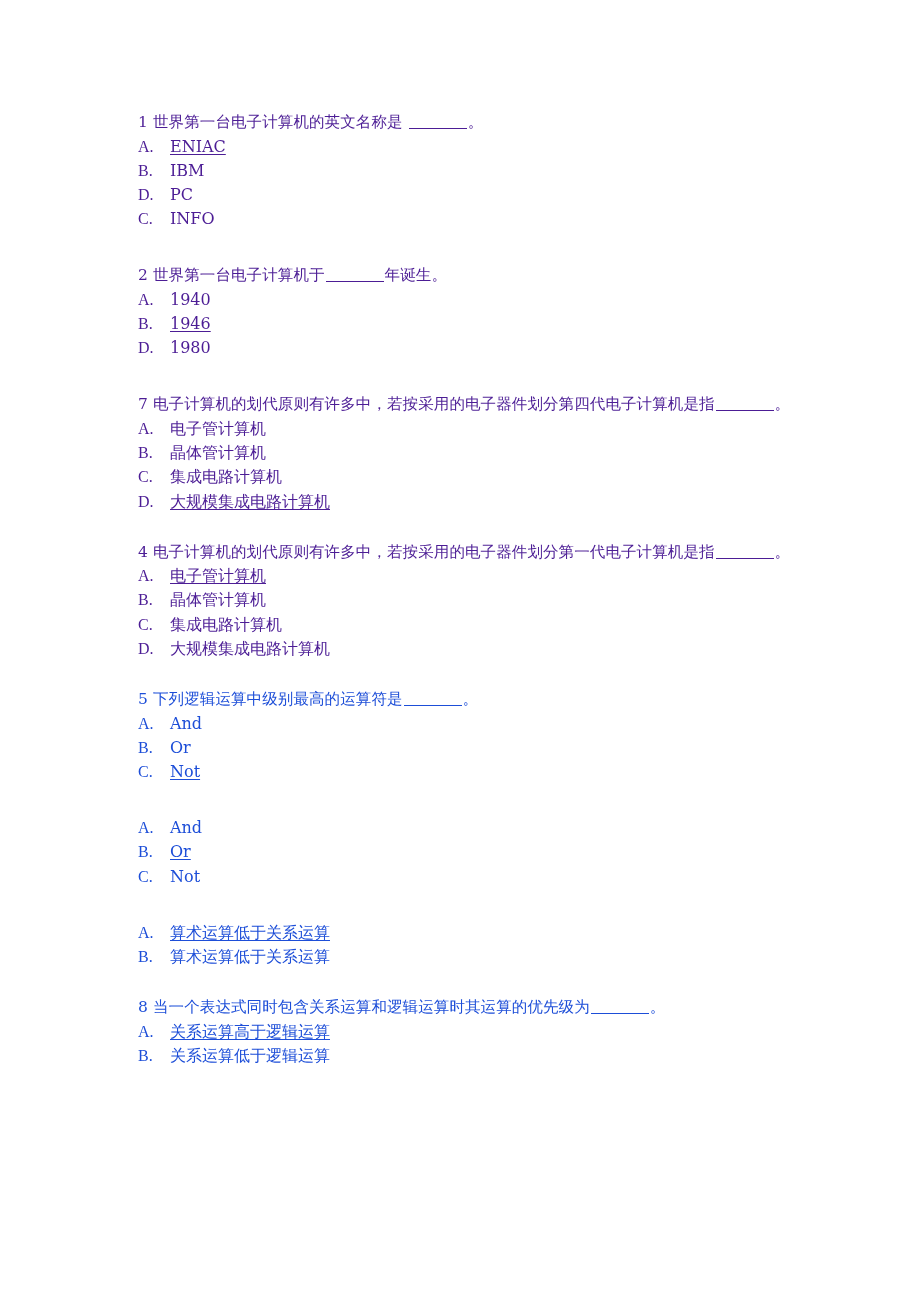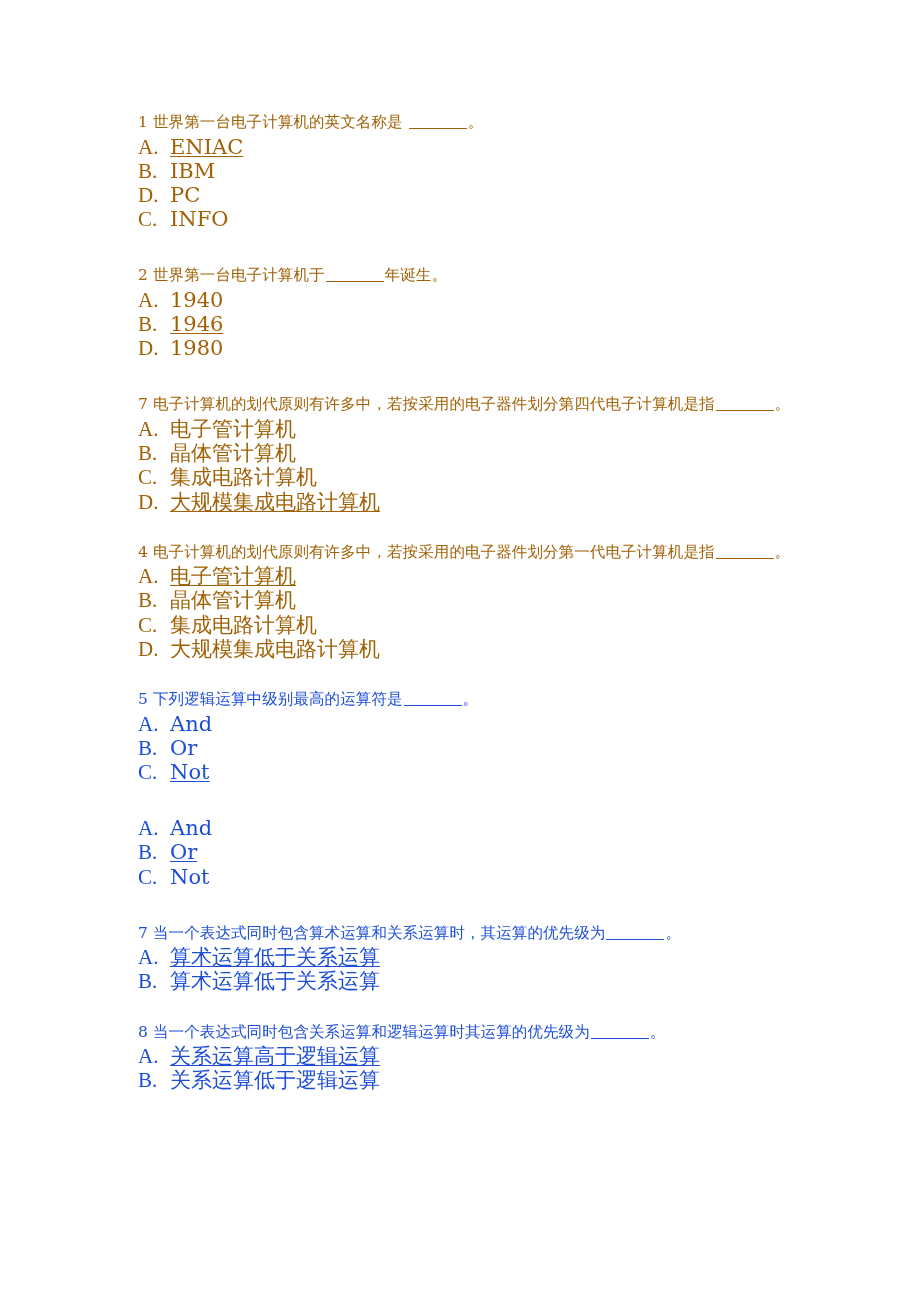--- a/index.html
+++ b/index.html
@@ -34,21 +34,21 @@
   }
   .qtext {
     font-size: 15.5px;
     line-height: 24.5px;
     margin: 0 0 0 0;
     letter-spacing: 0.1px;
     text-align: justify;
     text-justify: inter-ideograph;
   }
   .opt {
-    font-size: 21px;
+    font-size: 16px;
     line-height: 24.2px;
     white-space: nowrap;
   }
   .opt-letter {
     display: inline-block;
     width: 32px;
     font-family: "Liberation Serif", "DejaVu Serif", serif;
   }
   .opt-text {
     display: inline;
@@ -62,21 +62,21 @@
     display: inline-block;
     border-bottom: 1.2px solid currentColor;
     width: 58px;
     height: 14px;
     vertical-align: -2px;
     margin: 0 1px;
   }
   .cjk {
     font-family: "DejaVu Serif", "Liberation Serif", serif;
   }
-  .c-red { color: #a16207; }
+  .c-red { color: #4c1d95; }
   .c-blue { color: #1d4ed8; }
   .q-gap-lg { margin-bottom: 32px; }
   .q-gap-md { margin-bottom: 26px; }
 </style>
 </head>
 <body>
 
 <div class="page">
   <div class="doc-body" id="doc-body">
       <div class="qblock c-red q-gap-lg">
@@ -111,21 +111,20 @@
         <div class="opt"><span class="opt-letter">A.</span><span class="opt-text cjk">And</span></div>
         <div class="opt"><span class="opt-letter">B.</span><span class="opt-text cjk">Or</span></div>
         <div class="opt"><span class="opt-letter">C.</span><span class="opt-text cjk ul">Not</span></div>
       </div>
       <div class="qblock c-blue q-gap-lg">
         <div class="opt"><span class="opt-letter">A.</span><span class="opt-text cjk">And</span></div>
         <div class="opt"><span class="opt-letter">B.</span><span class="opt-text cjk ul">Or</span></div>
         <div class="opt"><span class="opt-letter">C.</span><span class="opt-text cjk">Not</span></div>
       </div>
       <div class="qblock c-blue q-gap-md">
-        <div class="qtext cjk"><span>7 当一个表达式同时包含算术运算和关系运算时，其运算的优先级为</span><span class="blank"></span><span>。</span></div>
         <div class="opt"><span class="opt-letter">A.</span><span class="opt-text cjk ul">算术运算低于关系运算</span></div>
         <div class="opt"><span class="opt-letter">B.</span><span class="opt-text cjk">算术运算低于关系运算</span></div>
       </div>
       <div class="qblock c-blue q-gap-md">
         <div class="qtext cjk"><span>8 当一个表达式同时包含关系运算和逻辑运算时其运算的优先级为</span><span class="blank"></span><span>。</span></div>
         <div class="opt"><span class="opt-letter">A.</span><span class="opt-text cjk ul">关系运算高于逻辑运算</span></div>
         <div class="opt"><span class="opt-letter">B.</span><span class="opt-text cjk">关系运算低于逻辑运算</span></div>
       </div>
     </div>
 </div>

